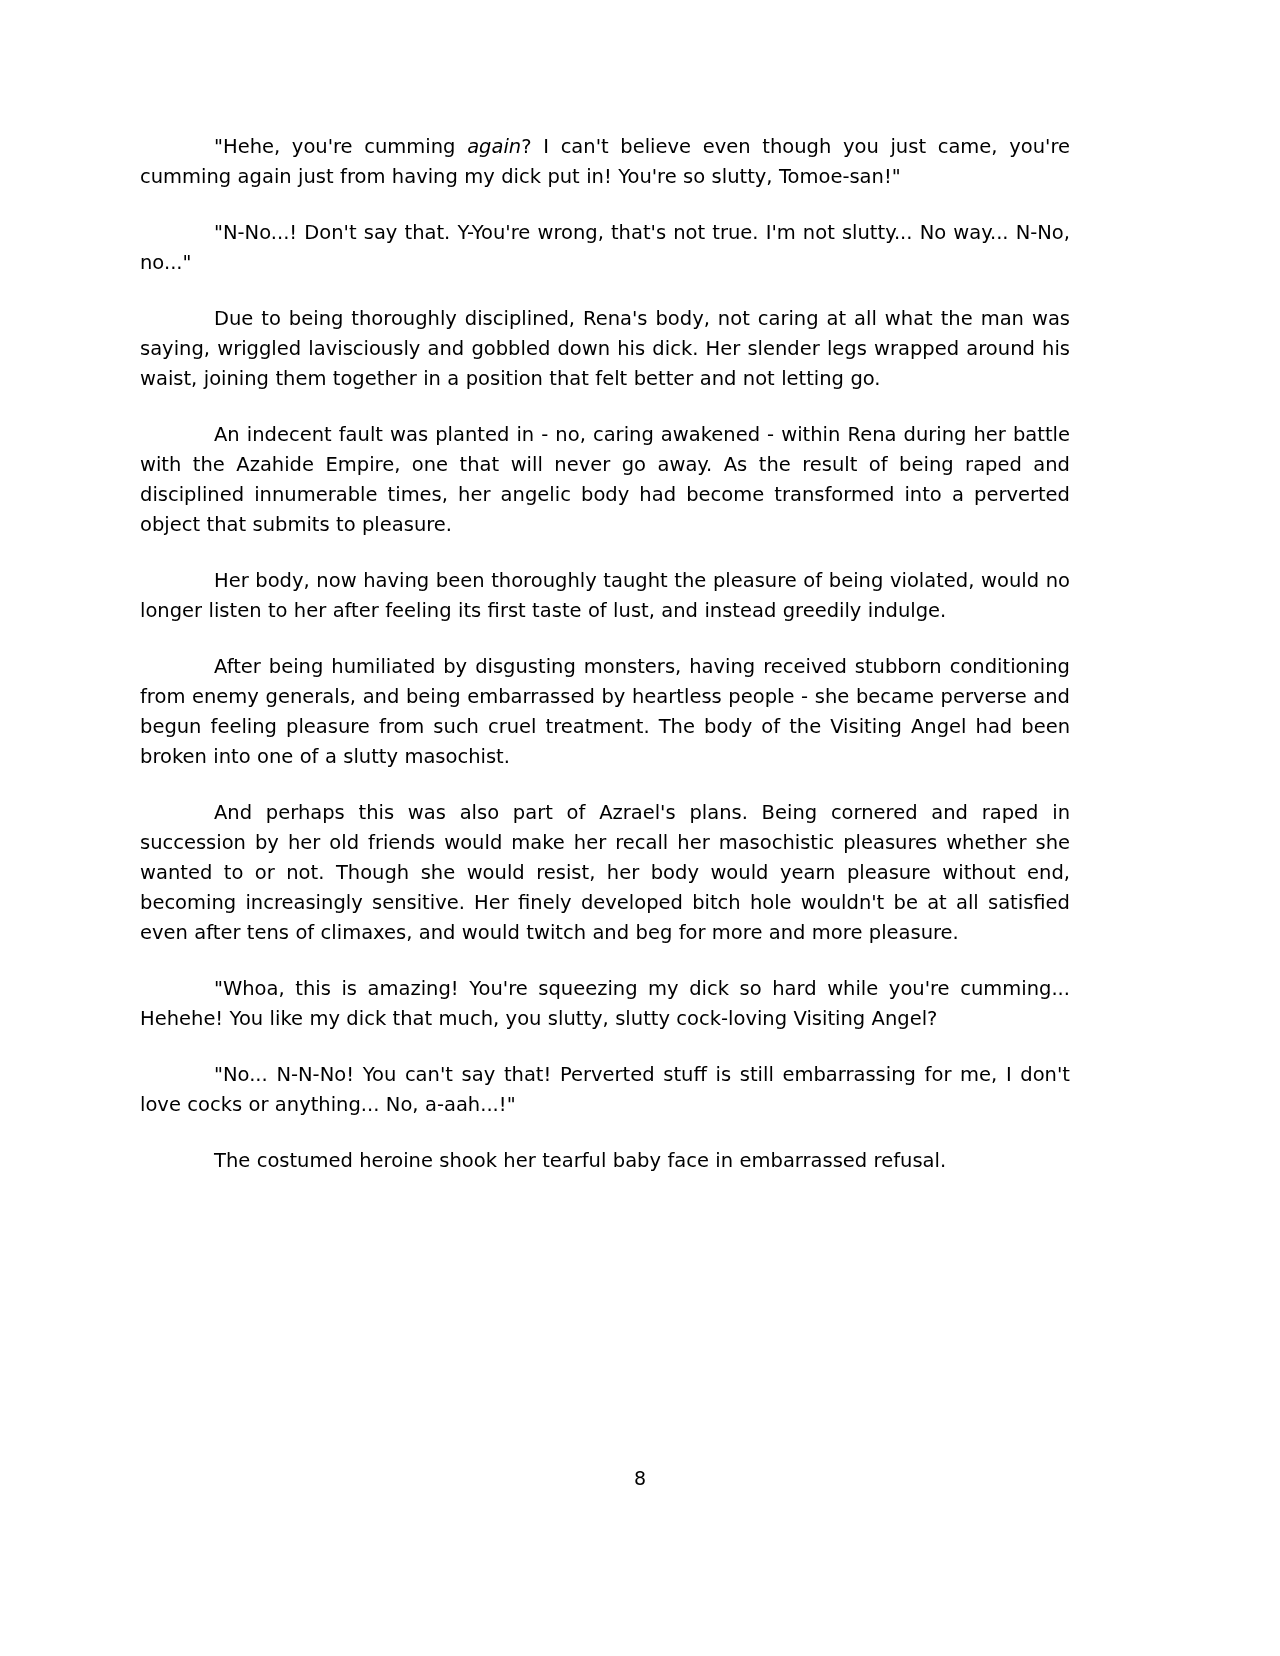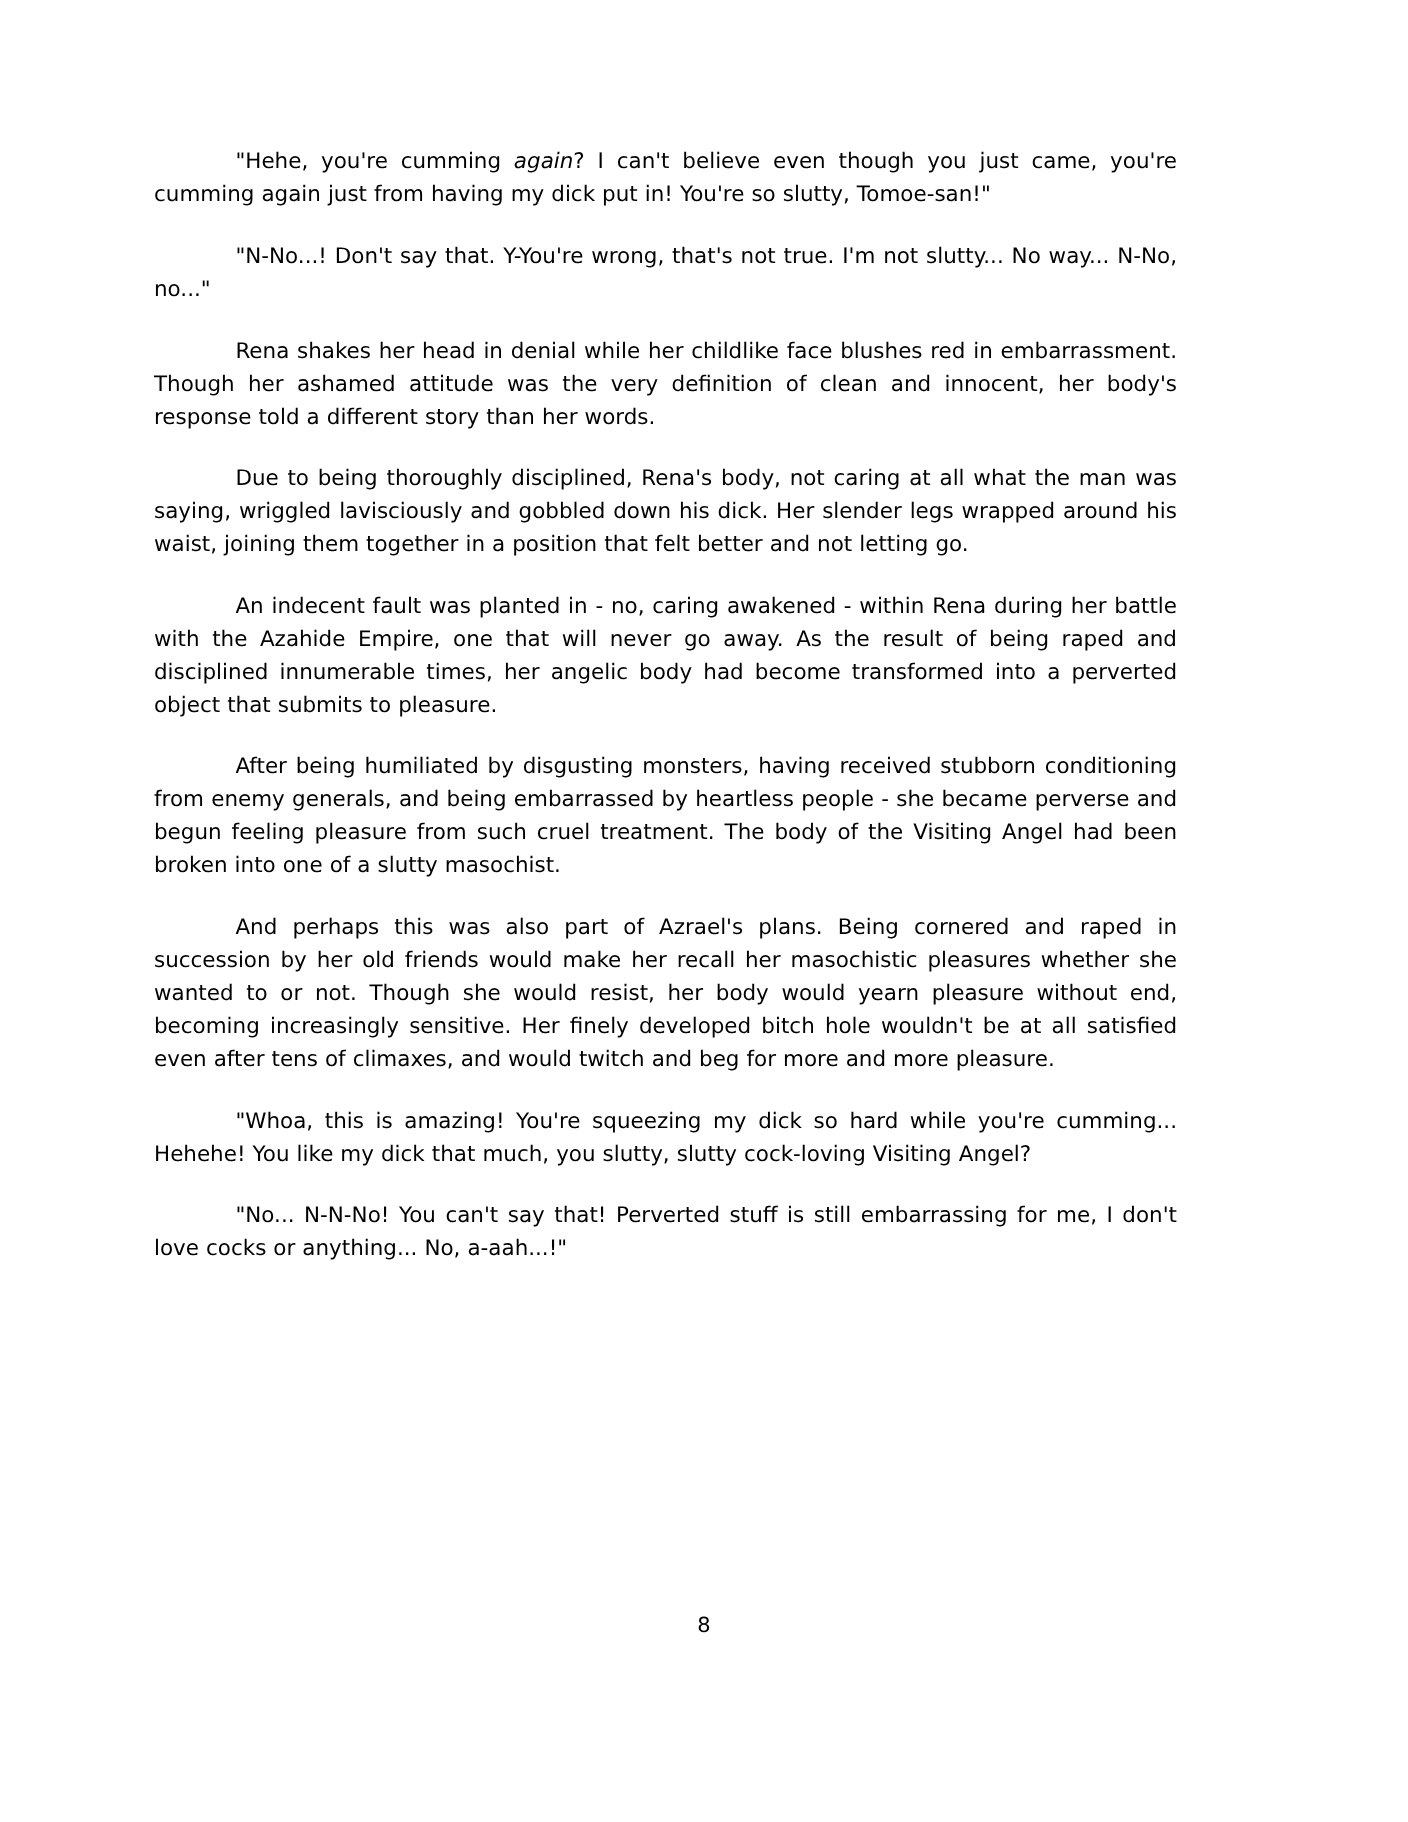--- a/index.html
+++ b/index.html
@@ -50,22 +50,23 @@
     line-height: 24px;
   }
 </style>
 </head>
 <body>
 
 <div class="page">
   <div class="content">
       <p class="para"><span>"Hehe, you're cumming </span><em>again</em><span>? I can't believe even though you just came, you're cumming again just from having my dick put in! You're so slutty, Tomoe-san!"</span></p>
       <p class="para"><span>"N-No...! Don't say that. Y-You're wrong, that's not true. I'm not slutty... No way... N-No, no..."</span></p>
-      <p class="para"><span>Rena shakes her head in denial while her childlike face blushes red in embarrassment. Though her ashamed attitude was the very definition of clean and innocent, her body's response told a different story than her words.</span></p>
       <p class="para"><span>Due to being thoroughly disciplined, Rena's body, not caring at all what the man was saying, wriggled lavisciously and gobbled down his dick. Her slender legs wrapped around his waist, joining them together in a position that felt better and not letting go.</span></p>
       <p class="para"><span>An indecent fault was planted in - no, caring awakened - within Rena during her battle with the Azahide Empire, one that will never go away. As the result of being raped and disciplined innumerable times, her angelic body had become transformed into a perverted object that submits to pleasure.</span></p>
+      <p class="para"><span>Her body, now having been thoroughly taught the pleasure of being violated, would no longer listen to her after feeling its first taste of lust, and instead greedily indulge.</span></p>
       <p class="para"><span>After being humiliated by disgusting monsters, having received stubborn conditioning from enemy generals, and being embarrassed by heartless people - she became perverse and begun feeling pleasure from such cruel treatment. The body of the Visiting Angel had been broken into one of a slutty masochist.</span></p>
       <p class="para"><span>And perhaps this was also part of Azrael's plans. Being cornered and raped in succession by her old friends would make her recall her masochistic pleasures whether she wanted to or not. Though she would resist, her body would yearn pleasure without end, becoming increasingly sensitive. Her finely developed bitch hole wouldn't be at all satisfied even after tens of climaxes, and would twitch and beg for more and more pleasure.</span></p>
       <p class="para"><span>"Whoa, this is amazing! You're squeezing my dick so hard while you're cumming... Hehehe! You like my dick that much, you slutty, slutty cock-loving Visiting Angel?</span></p>
       <p class="para"><span>"No... N-N-No! You can't say that! Perverted stuff is still embarrassing for me, I don't love cocks or anything... No, a-aah...!"</span></p>
+      <p class="para"><span>The costumed heroine shook her tearful baby face in embarrassed refusal.</span></p>
     </div>
   <div class="page-number">8</div>
 </div>
 
 </body></html>

